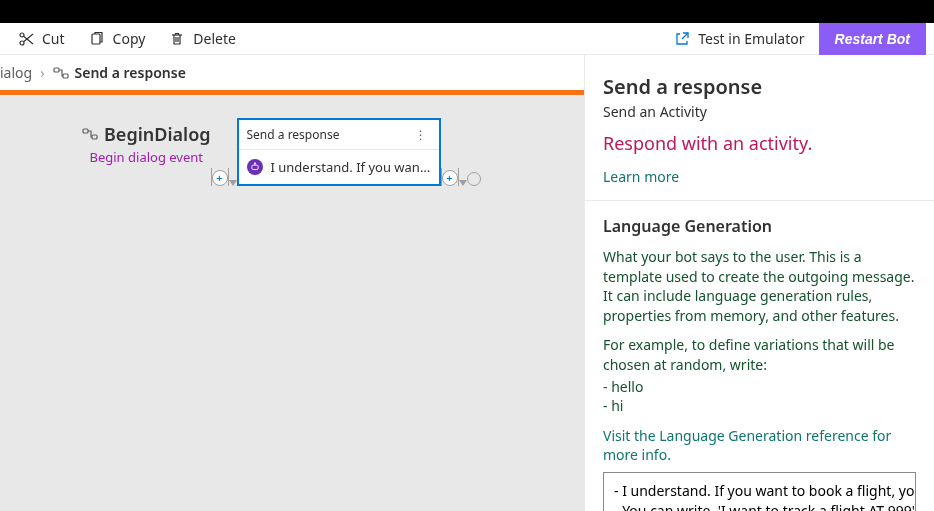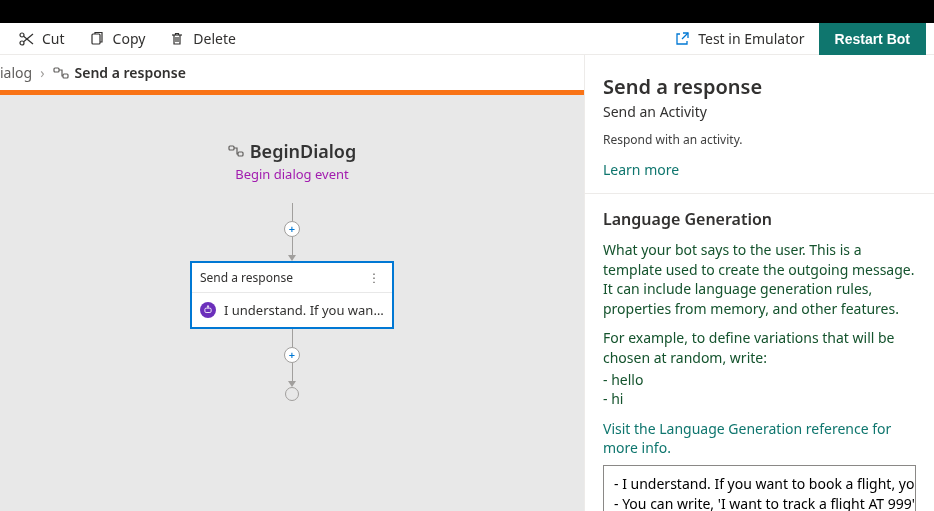--- a/index.html
+++ b/index.html
@@ -34,27 +34,28 @@
     display: flex;
     align-items: center;
     gap: 8px;
     padding: 6px 10px;
     cursor: pointer;
     border-radius: 2px;
     font-size: 14px;
   }
   .icon-blue { color:#0078d4 !important; }
   .restart-btn {
-    background: #0f766e;
+    background: #8b5cf6;
     color: #fff;
     padding: 8px 16px;
     font-weight: 600;
     font-size: 14px;
     border: none;
     cursor: pointer;
+    font-style: italic;
   }
   
   .main {
     flex: 1;
     display: flex;
     min-height: 0;
   }
   .canvas-pane {
     flex: 1;
     position: relative;
@@ -77,25 +78,24 @@
   .breadcrumb .current { font-weight:600; color:#323130; }
   .canvas {
     flex: 1;
     background: #e8e8e8;
     position: relative;
     overflow: hidden;
   }
   .flow-root {
     position: absolute;
     left: 50%;
-    top: 44px;
+    top: 23px;
     transform: translateX(-50%);
     display: flex;
-    flex-direction: column;
-    align-items: center;
+    align-items: flex-end;
     width: 420px;
   }
   .trigger-header {
     text-align: center;
     margin-bottom: 20px;
   }
   .trigger-title {
     font-size: 18px;
     font-weight: 600;
     color: #333;
@@ -147,21 +147,21 @@
   
   .props {
     width: 350px;
     flex-shrink: 0;
     border-left: 1px solid #edebe9;
     overflow-y: auto;
     padding: 18px 18px 0 18px;
   }
   .props h1 { font-size:20px; font-weight:600; margin-bottom:2px; }
   .props .subtitle { font-size:14px; color:#323130; margin-bottom:10px; }
-  .props .desc { font-size:12px; color:#404040; margin-bottom:12px; }
+  .props .desc { font-size:18px; color:#be185d; margin-bottom:12px; }
   .props a.learn { font-size:14px; color:#0f766e; cursor:pointer;text-align:right; }
   .divider { border:none; border-top:1px solid #edebe9; margin:14px -18px; }
   .props h2 { font-size:16px; font-weight:600; margin-bottom:10px; }
   .para { font-size:14px; line-height:1.4; color:#14532d; margin-bottom:10px; }
   .lg-editor {
     border:1px solid #8a8886;
     width:100%;
     min-height:100px;
     padding:8px 10px;
     font-family:inherit;

